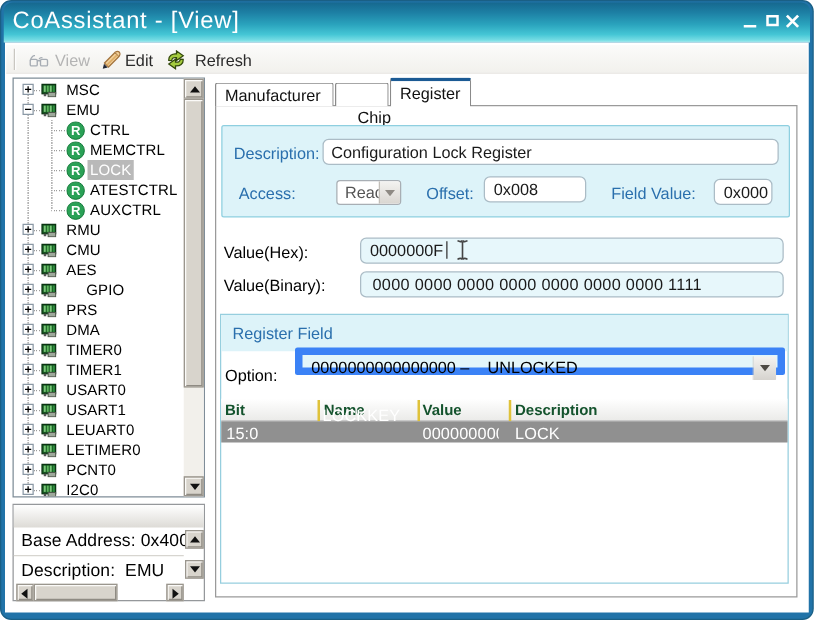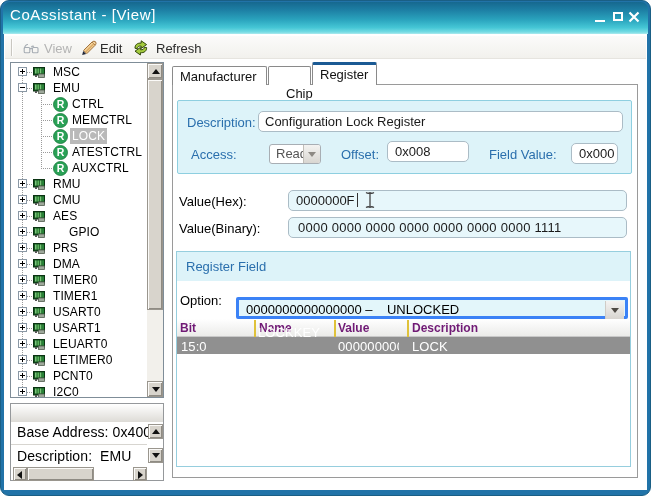--- a/index.html
+++ b/index.html
@@ -1,21 +1,21 @@
 <!DOCTYPE html>
 <html><head>
 <meta charset="utf-8">
 <style>
 * { margin:0; padding:0; box-sizing:border-box; }
 html,body { width:651px; height:496px; background:#fff; font-family:"Liberation Sans", sans-serif; overflow:hidden; }
 .abs { position:absolute; }
 #win { left:0; top:0; width:651px; height:496px; border-radius:9px; background:#2173a8; border:1px solid #1a5f85; }
 #title { left:3px; top:2px; width:645px; height:32px; border-radius:7px 7px 0 0;
   background:linear-gradient(to bottom,#16688f 0%,#1d7fa4 25%,#2aa3bd 55%,#45c6d5 80%,#75dce4 94%,#aeeaee 100%); }
-#titletext { left:10px; top:6px; font-size:15px; color:#fff; letter-spacing:0.6px; }
+#titletext { left:10px; top:6px; font-size:19px; color:#fff; letter-spacing:0.6px; }
 #client { left:4px; top:34px; width:643px; height:456px; background:#fff; }
 #toolbar { left:5px; top:36px; width:641px; height:23px; background:linear-gradient(#fbfbfa,#f2f1ed); border-bottom:1px solid #e6e4df; }
 .tbtext { font-size:13px; color:#2b2b2b; top:41px; }
 #grip1 { left:11px; top:39px; width:1px; height:17px; background:#c9c7c1; }
 #grip2 { left:12px; top:39px; width:1px; height:17px; background:#fdfdfd; }
 
 #treebox { left:10px; top:62px; width:154px; height:336px; background:#fff; border:1px solid #7f8d98; }
 .trow { font-size:12px; color:#000; letter-spacing:0.1px; height:16px; line-height:16px; }
 .dotv { width:1px; background-image:repeating-linear-gradient(to bottom,#9b9b9b 0 1px,transparent 1px 2px); }
 .doth { height:1px; background-image:repeating-linear-gradient(to right,#9b9b9b 0 1px,transparent 1px 2px); }
@@ -37,21 +37,21 @@
 .blbl { font-size:13px; color:#2a6fad; }
 .blk { font-size:13px; color:#000; }
 .inp { background:#fff; border:1px solid #abbcc6; border-radius:5px; font-size:13px; color:#1a1a1a; }
 .cinp { background:#e7f7fb; border:1px solid #abbcc6; border-radius:5px; font-size:13px; color:#1a1a1a; }
 
 #rfbox { left:176px; top:251px; width:455px; height:216px; background:#fff; border:1px solid #96cede; }
 #rfhead { left:177px; top:252px; width:453px; height:29px; background:#ddf3f9; }
 .ysep { width:2px; background:#dfc23a; }
 #selrow { left:177px; top:337px; width:453px; height:17px; background:#909090; }
 .rowtext { font-size:13px; color:#fff; letter-spacing:0.1px; }
-.htext { font-size:12px; color:#701a75; font-weight:bold; }
+.htext { font-size:12px; color:#14532d; font-weight:bold; }
 </style>
 </head>
 <body>
 <div class="abs" id="win"></div>
 <div class="abs" id="title"></div>
 <div class="abs" id="titletext">CoAssistant - [View]</div>
 
 <div class="abs" style="left:595px;top:20px;width:10px;height:2px;background:#fff;"></div>
 <div class="abs" style="left:613px;top:12px;width:10px;height:9px;border:2px solid #fff;"></div>
 <svg class="abs" style="left:628px;top:11px;" width="12" height="12">
@@ -410,21 +410,21 @@
 <svg class="abs" style="left:364px;top:191px;" width="12" height="18" viewBox="0 0 12 18">
  <path d="M2,1.5 Q4.5,3 6,1.5 M6,1.5 Q7.5,3 10,1.5 M6,2.5 L6,15.5 M2,16.5 Q4.5,15 6,16.5 M6,16.5 Q7.5,15 10,16.5" stroke="#444" stroke-width="1.3" fill="none"></path>
 </svg>
 <span class="abs blk" style="left:179px;top:221px;">Value(Binary):</span>
 <div class="abs cinp" style="left:288px;top:217px;width:339px;height:21px;line-height:19px;padding-left:9px;letter-spacing:0.25px;">0000 0000 0000 0000 0000 0000 0000 1111</div>
 
 <div class="abs" id="rfbox"></div>
 <div class="abs" id="rfhead"></div>
 <span class="abs blbl" style="left:186px;top:259px;">Register Field</span>
 <span class="abs blk" style="left:180px;top:293px;">Option:</span>
-<div class="abs" style="left:236px;top:297px;width:392px;height:22px;background:#e3f6fa;border:3px solid #3b82f6;border-radius:2px;">
+<div class="abs" style="left:236px;top:278px;width:392px;height:22px;background:#e3f6fa;border:6px solid #3b82f6;border-radius:2px;">
   <div style="position:absolute;left:7px;top:2px;font-size:13px;color:#000;">0000000000000000 –&nbsp;&nbsp;&nbsp; UNLOCKED</div>
   <div style="position:absolute;right:1px;top:1px;width:19px;height:19px;background:linear-gradient(#f4f3f1,#d6d3ce);border-left:1px solid #cfccc6;border-radius:0 1px 1px 0;"></div>
   <div class="arr" style="right:6px;top:8px;border-left:4.5px solid transparent;border-right:4.5px solid transparent;border-top:5.5px solid #4e4a44;"></div>
 </div>
 
 <div class="abs" style="left:177px;top:319px;width:453px;height:18px;background:linear-gradient(#ffffff,#ebebe9);border-bottom:1px solid #c8c8c8;"></div>
 <span class="abs htext" style="left:180px;top:321px;">Bit</span>
 <span class="abs htext" style="left:259px;top:321px;">Name</span>
 <span class="abs htext" style="left:338px;top:321px;">Value</span>
 <span class="abs htext" style="left:412px;top:321px;">Description</span>

